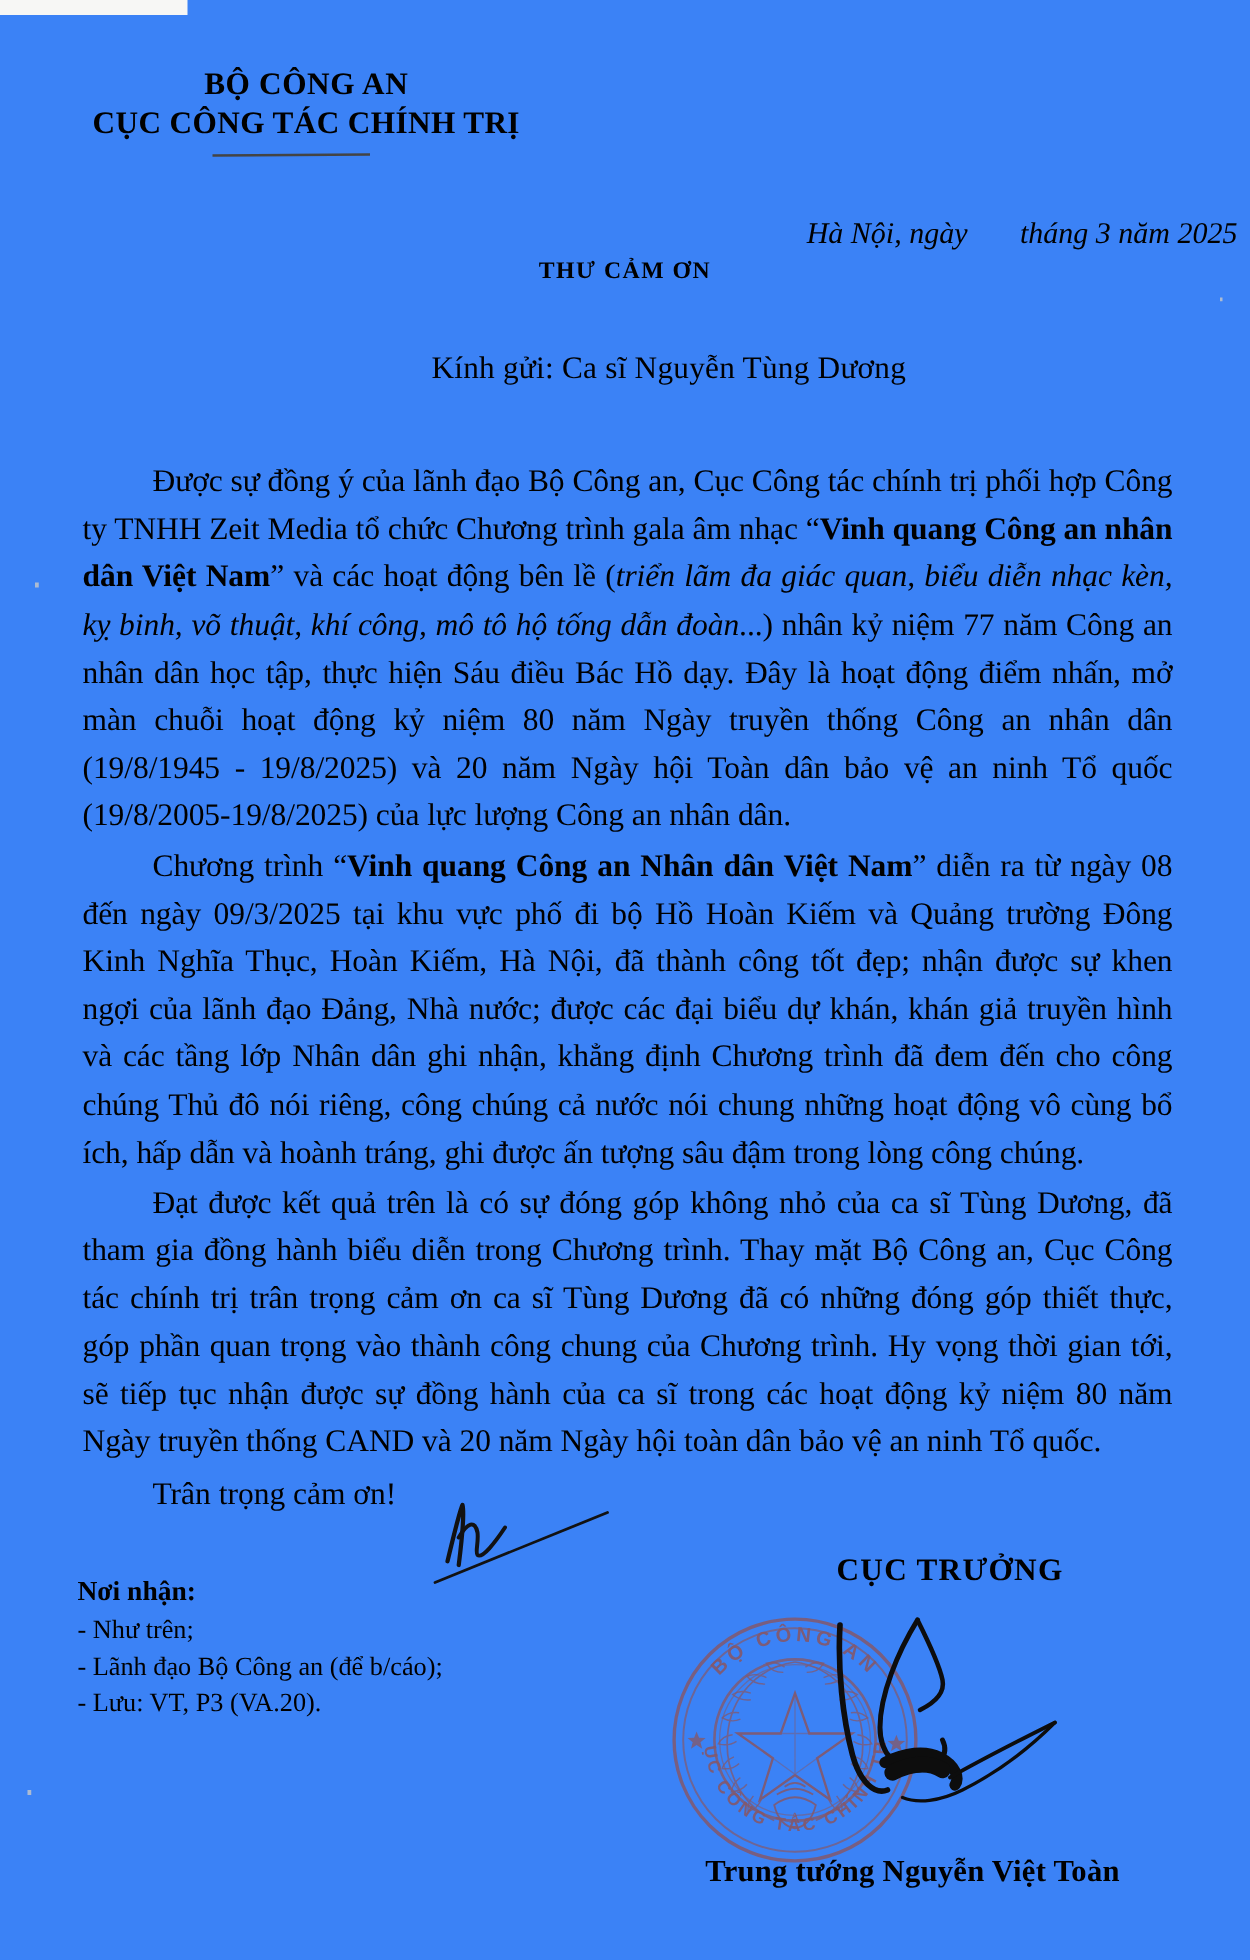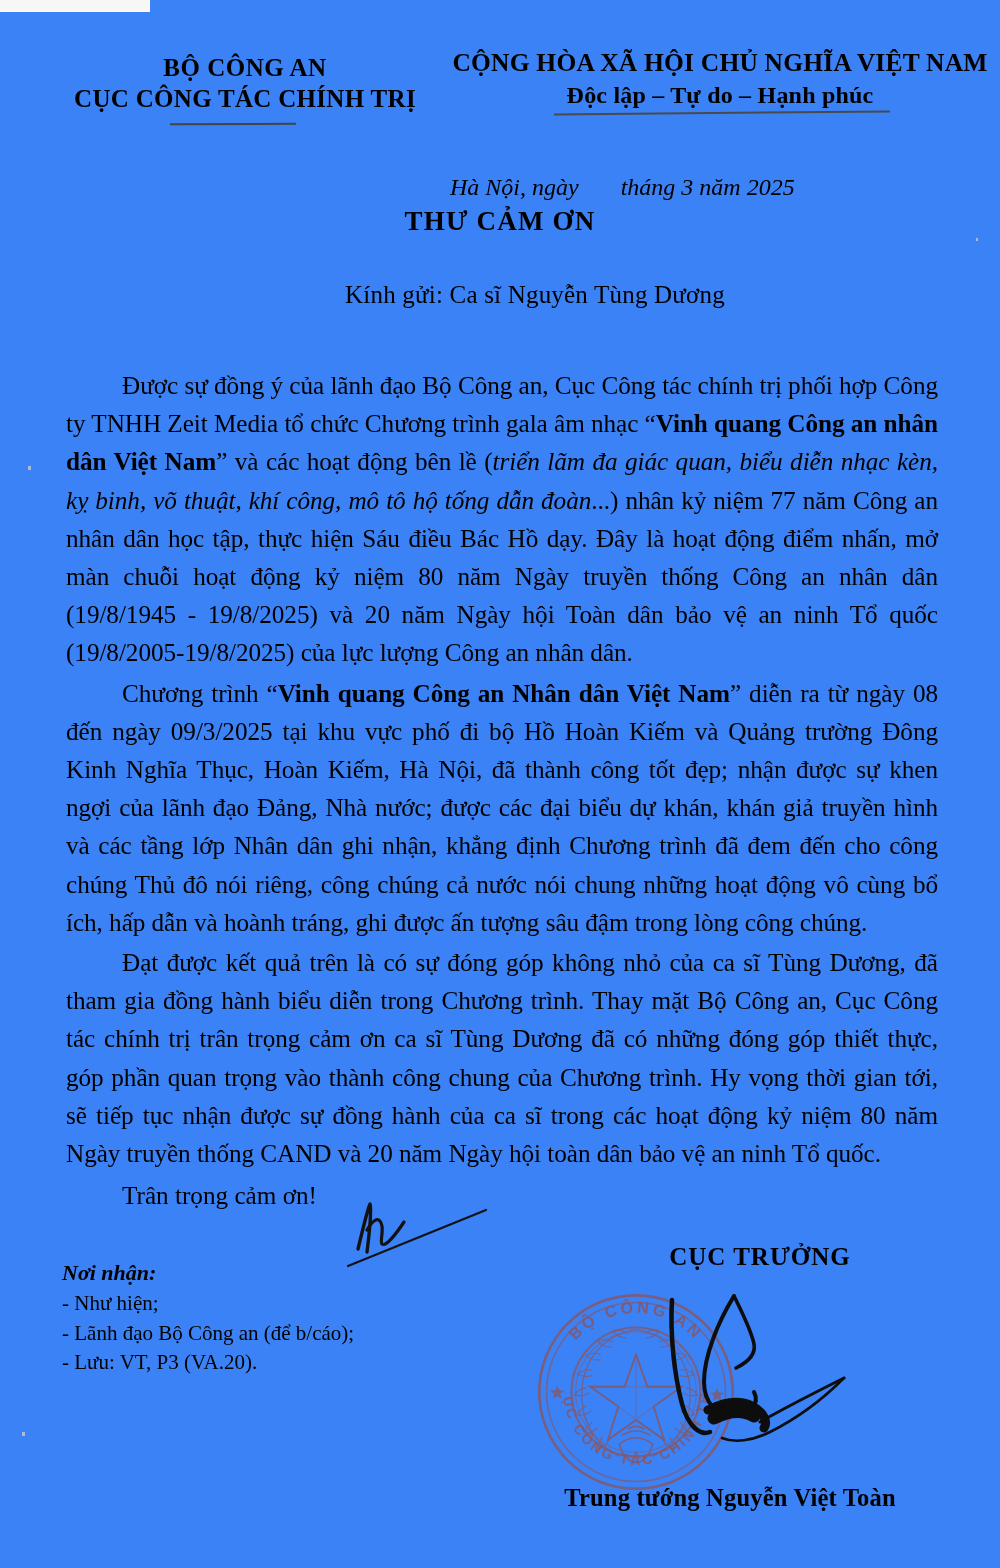--- a/index.html
+++ b/index.html
@@ -95,35 +95,35 @@
     width: 336px;
     height: 2px;
     background: #4a4a4a;
     transform: rotate(-0.55deg);
   }
   .place-date {
     position: absolute;
     left: 450px;
     top: 128px;
     width: 540px;
-    text-align: left;
+    text-align: right;
     font-style: italic;
     font-size: 24px;
     white-space: nowrap;
   }
   .place-date .gap { display: inline-block; width: 42px; }
 
   
   .title {
     position: absolute;
     top: 206px;
     left: 0;
     width: 1000px;
     text-align: center;
-    font-size: 27px;
+    font-size: 19px;
     font-weight: bold;
     letter-spacing: 1.2px;
   }
   .addressee {
     position: absolute;
     top: 281px;
     left: 0;
     width: 1000px;
     text-align: center;
     font-size: 25px;
@@ -162,21 +162,20 @@
   
   .recipients {
     position: absolute;
     top: 1258px;
     left: 62px;
     width: 420px;
   }
   .recipients .rc-title {
     font-size: 22px;
     font-weight: bold;
-    font-style: italic;
     line-height: 1.4;
   }
   .recipients .rc-item {
     font-size: 21px;
     line-height: 1.42;
     white-space: nowrap;
   }
 
   .sign-block {
     position: absolute;
@@ -239,25 +238,20 @@
   <div class="scan-speck" style="left:976px; top:238px; width:2px; height:3px;"></div>
 
   <div class="header">
 
     <div class="hdr-left">
       <div class="l1">BỘ CÔNG AN</div>
       <div class="l2">CỤC CÔNG TÁC CHÍNH TRỊ</div>
       <div class="rule"></div>
     </div>
 
-    <div class="hdr-right">
-      <div class="l1">CỘNG HÒA XÃ HỘI CHỦ NGHĨA VIỆT NAM</div>
-      <div class="l2">Độc lập – Tự do – Hạnh phúc</div>
-      <div class="rule"></div>
-    </div>
 
     <div class="place-date">
       <span>Hà Nội, ngày</span><span class="gap"></span><span>tháng 3 năm 2025</span>
     </div>
   </div>
 
   <div class="title">THƯ CẢM ƠN</div>
   <div class="addressee">Kính gửi: Ca sĩ Nguyễn Tùng Dương</div>
 
   <div class="body">
@@ -274,21 +268,21 @@
   <svg class="ink-initial" viewBox="0 0 180 85">
     <g fill="none" stroke="#121212" stroke-linecap="round" stroke-linejoin="round">
       <path d="M12 72 L150 16" stroke-width="2.2"></path>
       <path d="M22 55 C28 30, 32 14, 34 10 C36 18, 33 42, 31 58" stroke-width="3.4"></path>
       <path d="M31 36 C38 24, 44 22, 46 32 C47 40, 44 48, 46 50 C50 53, 60 40, 68 28" stroke-width="3.2"></path>
     </g>
   </svg>
 
   <div class="recipients">
     <div class="rc-title">Nơi nhận:</div>
-    <div class="rc-item">- Như hiện;</div>
+    <div class="rc-item">- Như trên;</div>
     <div class="rc-item">- Lãnh đạo Bộ Công an (để b/cáo);</div>
     <div class="rc-item">- Lưu: VT, P3 (VA.20).</div>
   </div>
 
   <div class="sign-block">
     <div class="sign-title">CỤC TRƯỞNG</div>
   </div>
 
   <svg class="seal" viewBox="0 0 200 200">
     <defs>

